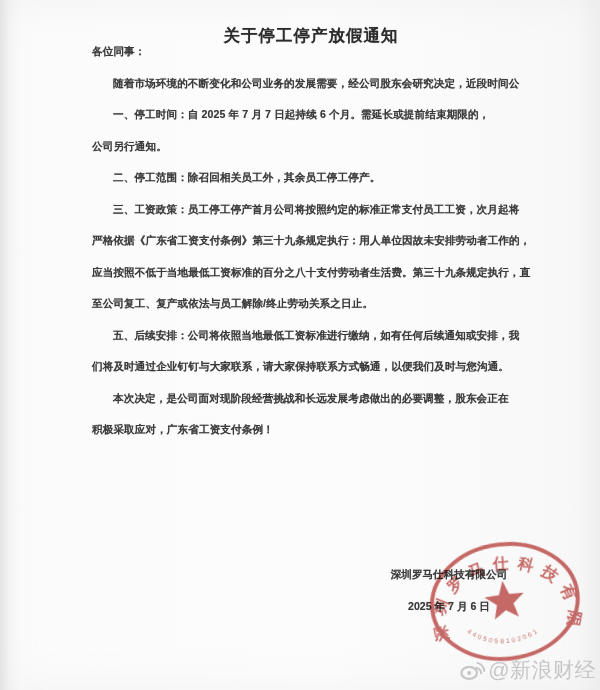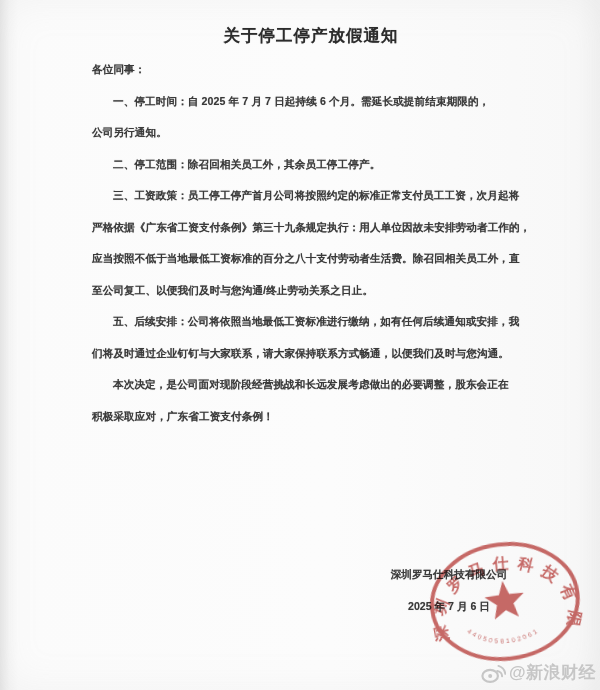--- a/index.html
+++ b/index.html
@@ -15,21 +15,21 @@
   }
   .title {
     position: absolute; top: 25px; left: 0; width: 100%;
     margin: 0; text-align: center;
     transform: translateX(11px);
     font-size: 16.5px; font-weight: 800; letter-spacing: 1px;
     color: #2c2c2c;
     text-shadow: 0 0 0.7px rgba(50,50,50,0.55);
   }
   .body-text {
-    position: absolute; left: 92px; top: 54px; width: 430px;
+    position: absolute; left: 92px; top: 36px; width: 430px;
     font-size: 10.6px; line-height: 31.5px; font-weight: 600;
     color: #3a3a3a; letter-spacing: 0.1px;
     text-shadow: 0 0 0.7px rgba(60,60,60,0.5);
   }
   .line { white-space: nowrap; }
   .line.indent { text-indent: 21px; }
   .signature {
     position: absolute; left: 383px; top: 559px; width: 132px;
     text-align: center;
     font-size: 10.6px; line-height: 31.5px; font-weight: 600;
@@ -42,42 +42,43 @@
     color: #bf4a47;
     mix-blend-mode: multiply;
     opacity: 0.82;
     transform: rotate(-7deg);
     filter: blur(0.35px);
     pointer-events: none;
   }
   .watermark {
     position: absolute; right: 4px; bottom: 6px;
     display: flex; align-items: center; gap: 3px;
-    color: #c6c6c6; font-size: 17px; font-weight: 700;
+    color: #c6c6c6; font-size: 21px; font-weight: 400;
     letter-spacing: 0.5px;
     filter: blur(0.3px);
   }
   .watermark svg { width: 25px; height: 20px; }
 </style>
 </head>
 <body>
 
 <div class="photo">
 
   <h1 class="title">关于停工停产放假通知</h1>
 
   <div class="body-text">
       <div class="line">各位同事：</div>
+      <div class="line indent">随着市场环境的不断变化和公司业务的发展需要，经公司股东会研究决定，近段时间公</div>
       <div class="line indent">一、停工时间：自 2025 年 7 月 7 日起持续 6 个月。需延长或提前结束期限的，</div>
       <div class="line">公司另行通知。</div>
       <div class="line indent">二、停工范围：除召回相关员工外，其余员工停工停产。</div>
       <div class="line indent">三、工资政策：员工停工停产首月公司将按照约定的标准正常支付员工工资，次月起将</div>
       <div class="line">严格依据《广东省工资支付条例》第三十九条规定执行：用人单位因故未安排劳动者工作的，</div>
-      <div class="line">应当按照不低于当地最低工资标准的百分之八十支付劳动者生活费。除召回相关员工外，直</div>
-      <div class="line">至公司复工、以便我们及时与您沟通/终止劳动关系之日止。</div>
+      <div class="line">应当按照不低于当地最低工资标准的百分之八十支付劳动者生活费。第三十九条规定执行，直</div>
+      <div class="line">至公司复工、复产或依法与员工解除/终止劳动关系之日止。</div>
       <div class="line indent">五、后续安排：公司将依照当地最低工资标准进行缴纳，如有任何后续通知或安排，我</div>
       <div class="line">们将及时通过企业钉钉与大家联系，请大家保持联系方式畅通，以便我们及时与您沟通。</div>
       <div class="line indent">本次决定，是公司面对现阶段经营挑战和长远发展考虑做出的必要调整，股东会正在</div>
       <div class="line">积极采取应对，广东省工资支付条例！</div>
     </div>
 
   <div class="signature">
     <div>深圳罗马仕科技有限公司</div>
     <div>2025 年 7 月 6 日</div>
   </div>

